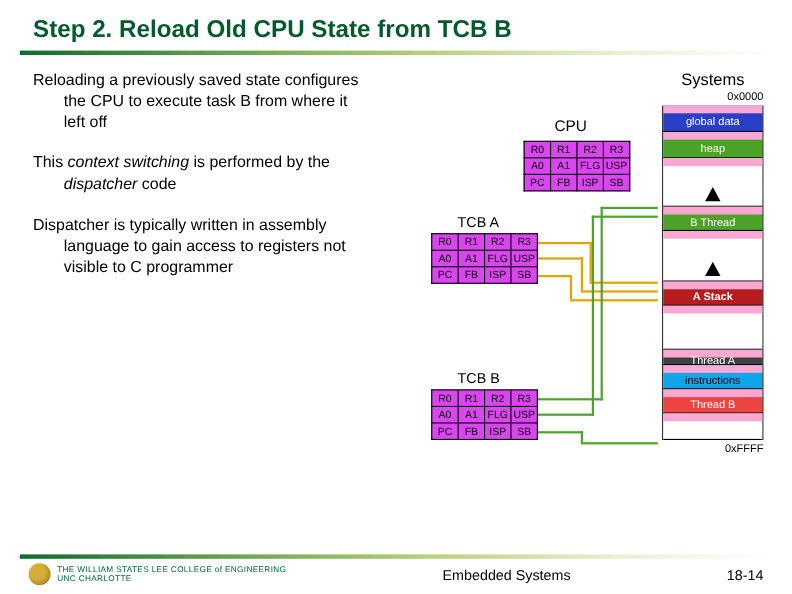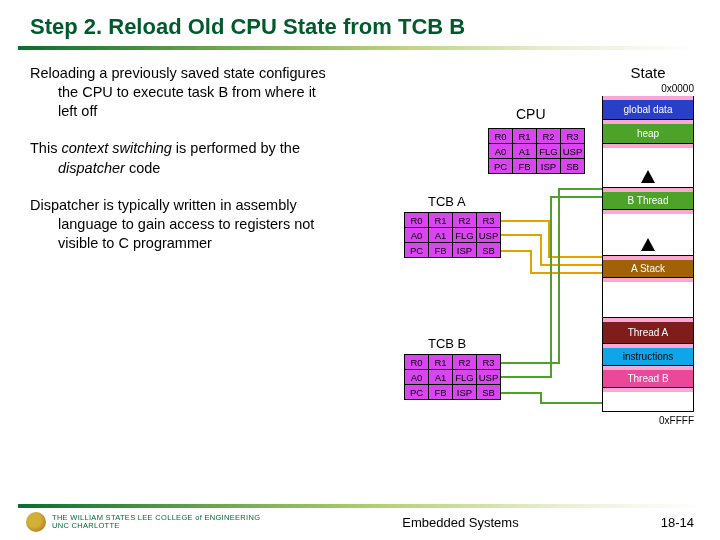--- a/index.html
+++ b/index.html
@@ -15,21 +15,21 @@
     color: #005a2c;
     padding: 14px 0 4px 30px;
   }
   .title-rule {
     height: 4px; margin: 2px 18px 0 18px;
     background: linear-gradient(to right, #0a6d2f 0%, #6fa84f 30%, #b9d27a 55%, #eaf0d6 80%, #ffffff 100%);
   }
   .content {
     display: flex;
     padding: 14px 18px 0 30px;
-    gap: 20px;
+    gap: 8px;
   }
   .left {
     width: 308px;
     font-size: 14.5px;
     line-height: 1.32;
   }
   .left p { margin-bottom: 18px; padding-left: 28px; text-indent: -28px; }
   .ital { font-style: italic; }
   .right {
     flex: 1;
@@ -43,35 +43,35 @@
     width: 92px;
   }
   .memtitle { text-align: center; font-size: 15px; margin-bottom: 2px; }
   .memaddr-top { text-align: right; font-size: 10px; margin-bottom: 2px; }
   .memaddr-bot { text-align: right; font-size: 10px; margin-top: 3px; }
   .memblock {
     border-left: 1px solid #000; border-right: 1px solid #000;
     display: flex; flex-direction: column;
   }
   .seg {
-    border-top: 4px solid #f9a8d4; border-bottom: 1px solid #000;
+    border-top: 7px solid #f9a8d4; border-bottom: 1px solid #000;
     text-align: center; font-size: 10px;
     display: flex; align-items: center; justify-content: center;
     position: relative;
   }
   .seg-global { height: 24px; background: #2a3fc8; color: #fff; }
   .seg-heap   { height: 24px; background: #4da329; color: #fff; }
   .seg-gap1   { height: 44px; background: #fff; }
   .seg-bstack { height: 22px; background: #4da329; color: #fff; }
   .seg-gap2   { height: 46px; background: #fff; }
-  .seg-astack { height: 22px; background: #a16207; color: #fff; }
+  .seg-astack { height: 22px; background: #b91c1c; color: #fff; font-weight: bold; }
   .seg-gap3   { height: 40px; background: #fff; }
-  .seg-tha    { height: 26px; background: #7f1d1d; color: #fff; }
+  .seg-tha    { height: 14px; background: #404040; color: #fff; }
   .seg-instr  { height: 22px; background: #0ea5e9; }
-  .seg-thb    { height: 22px; background: #ec4899; color: #fff; }
+  .seg-thb    { height: 22px; background: #ef4444; color: #fff; }
   .seg-gap4   { height: 24px; background: #fff; }
   .arrow-up {
     width: 0; height: 0;
     border-left: 7px solid transparent; border-right: 7px solid transparent;
     border-bottom: 13px solid #000;
     position: absolute; left: 50%; transform: translateX(-50%);
   }
   .seg-gap1 .arrow-up { bottom: 4px; }
   .seg-gap2 .arrow-up { bottom: 4px; }
 
@@ -235,21 +235,21 @@
       <tr>
             <td>PC</td>
             <td>FB</td>
             <td>ISP</td>
             <td>SB</td>
           </tr>
     </tbody>
       </table>
 
     <div class="memcol">
-      <div class="memtitle">State</div>
+      <div class="memtitle">Systems</div>
       <div class="memaddr-top">0x0000</div>
       <div class="memblock">
         <div class="seg seg-global">global data</div>
         <div class="seg seg-heap">heap</div>
         <div class="seg seg-gap1">
             <div class="arrow-up"></div>
           </div>
         <div class="seg seg-bstack">B Thread</div>
         <div class="seg seg-gap2">
             <div class="arrow-up"></div>

